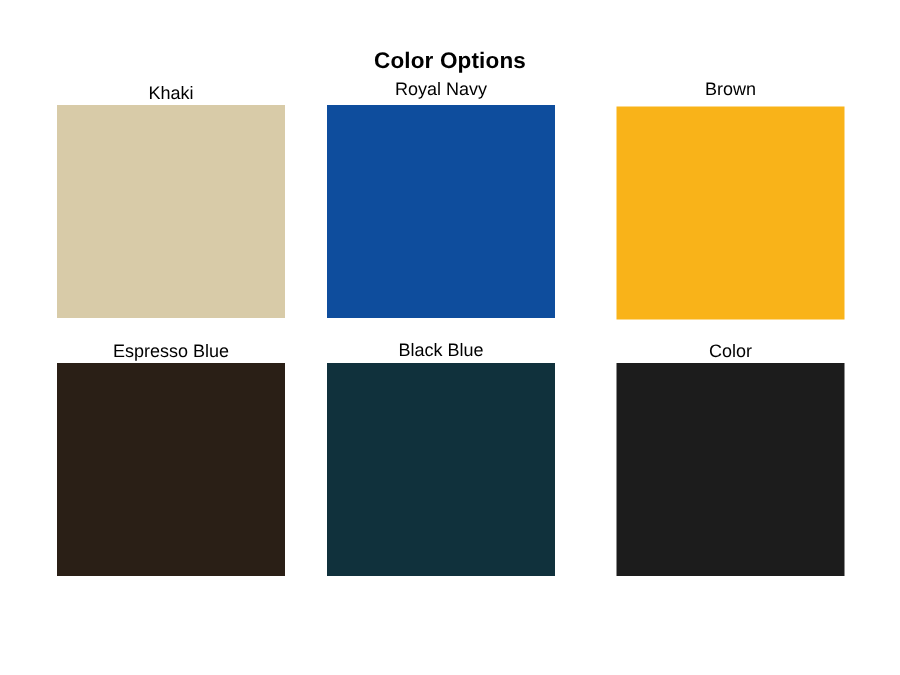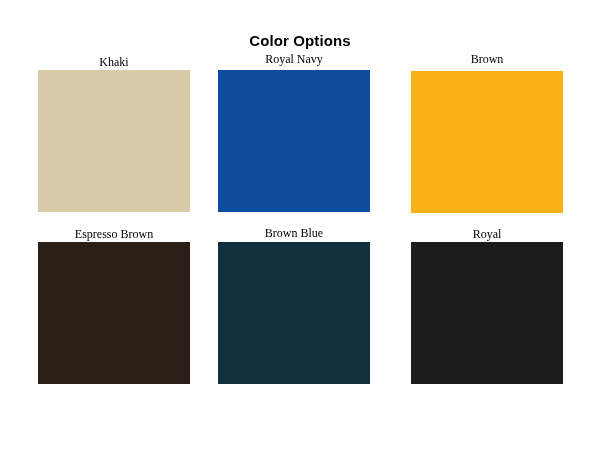--- a/index.html
+++ b/index.html
@@ -39,21 +39,20 @@
   .swatch-label {
     position: absolute;
     left: 0;
     width: 152px;
     text-align: center;
     font-size: 12px;
     font-weight: normal;
     color: #000000;
     line-height: 14px;
     white-space: nowrap;
-    font-family: Liberation Serif, serif;
   }
   .swatch-box {
     position: absolute;
     left: 0;
     width: 152px;
     height: 142px;
     box-sizing: border-box;
   }
   
   #cell-khaki       { left: 38px;  top: 55px; }
@@ -88,27 +87,27 @@
     <div class="swatch-label">Royal Navy</div>
     <div class="swatch-box" style="background-color: rgb(14, 77, 157);"></div>
   </div>
 
   <div class="swatch-cell" id="cell-yellow">
     <div class="swatch-label">Brown</div>
     <div class="swatch-box" style="background-color: rgb(249, 179, 25);"></div>
   </div>
 
   <div class="swatch-cell" id="cell-espresso-brown">
-    <div class="swatch-label">Espresso Brown</div>
+    <div class="swatch-label">Espresso Blue</div>
     <div class="swatch-box" style="background-color: rgb(42, 31, 22);"></div>
   </div>
 
   <div class="swatch-cell" id="cell-navy-blue">
-    <div class="swatch-label">Brown Blue</div>
+    <div class="swatch-label">Black Blue</div>
     <div class="swatch-box" style="background-color: rgb(16, 49, 60);"></div>
   </div>
 
   <div class="swatch-cell" id="cell-black">
-    <div class="swatch-label">Royal</div>
+    <div class="swatch-label">Color</div>
     <div class="swatch-box" style="background-color: rgb(28, 28, 28);"></div>
   </div>
 
 </div>
 
 </body></html>

